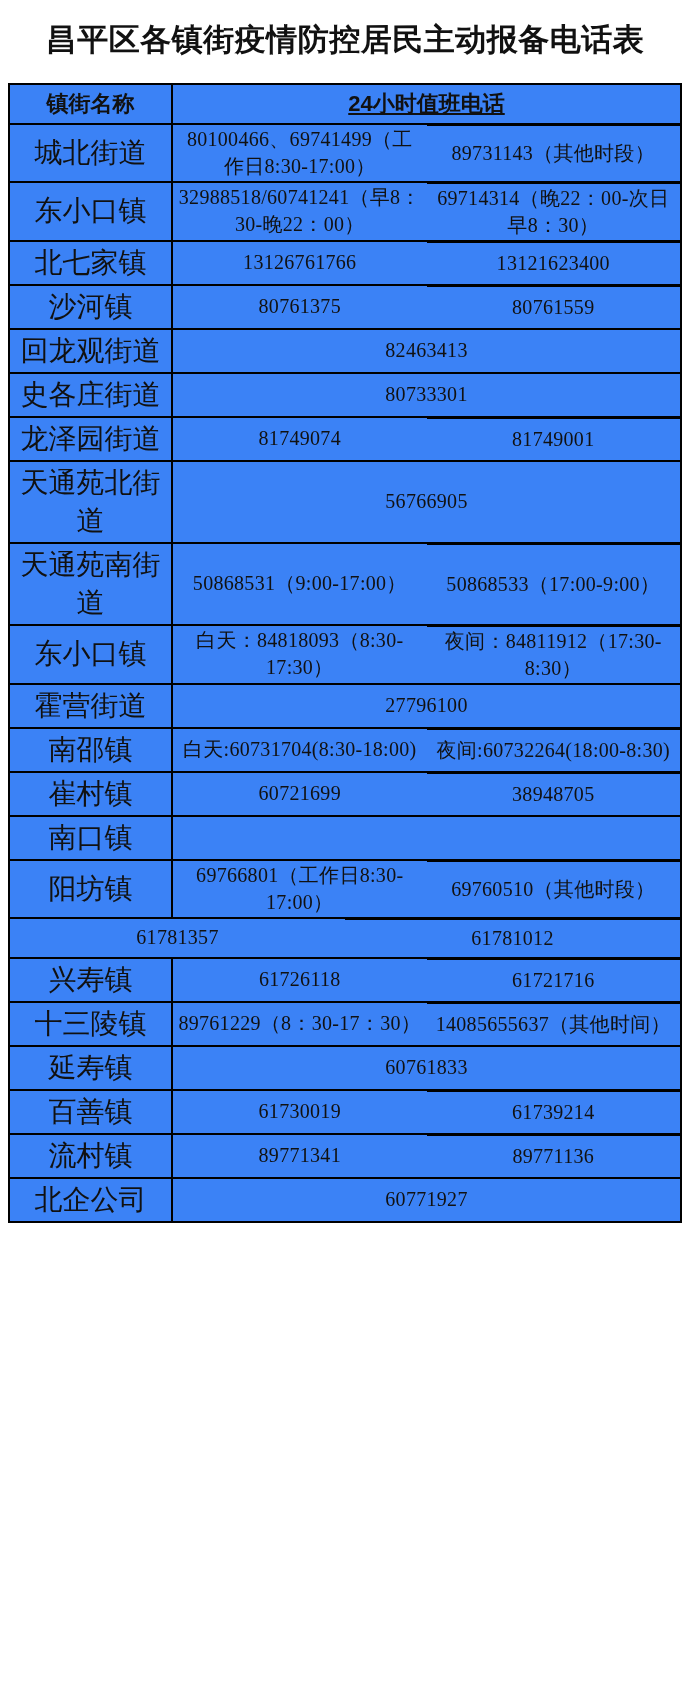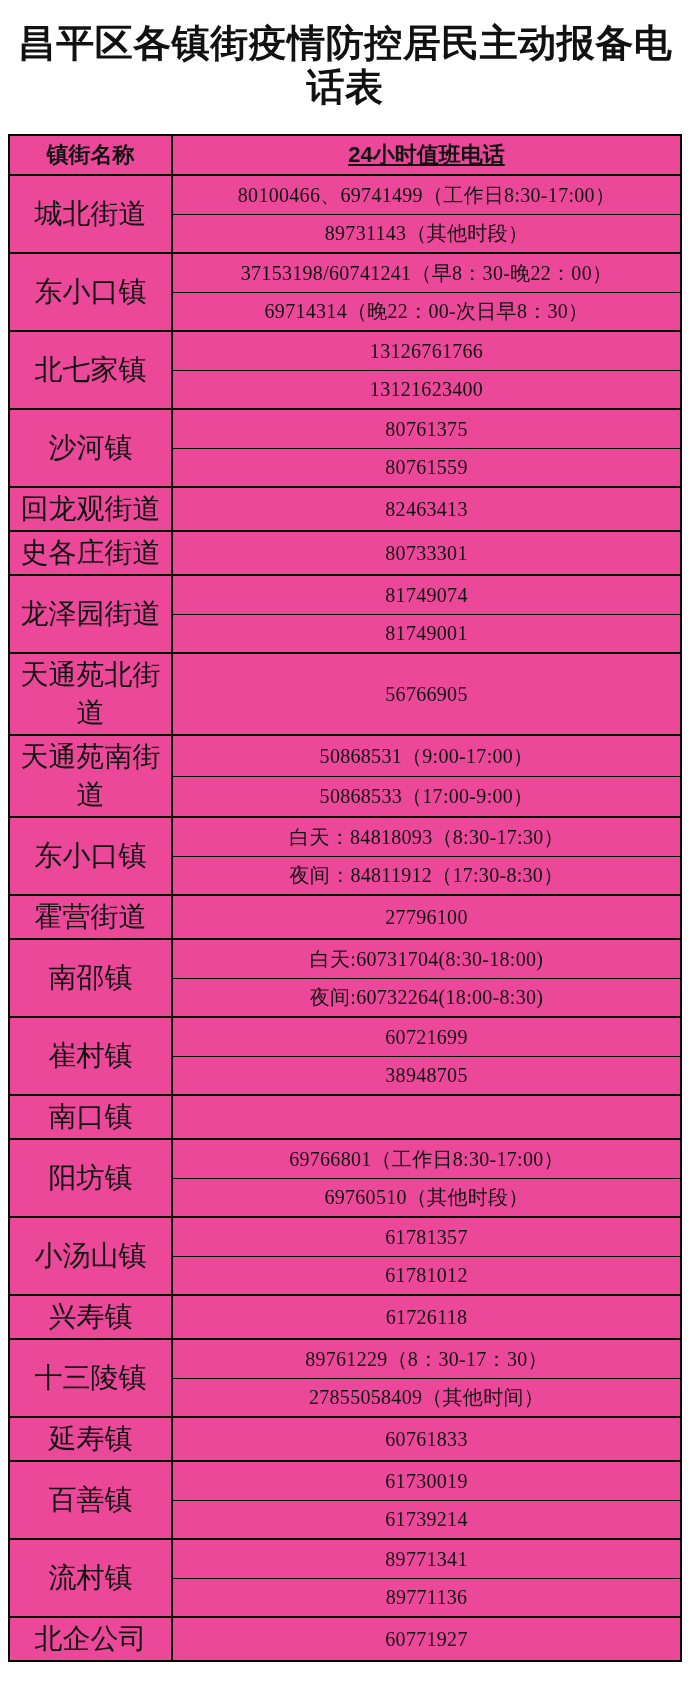--- a/index.html
+++ b/index.html
@@ -12,30 +12,30 @@
   .page {
     position: relative;
     width: 690px;
     min-height: 1700px;
     background: #ffffff;
     box-sizing: border-box;
   }
   .doc-title {
     padding-top: 22px;
     text-align: center;
-    font-size: 38px;
+    font-size: 31px;
     font-weight: bold;
     color: #111111;
     letter-spacing: 0.5px;
     line-height: 1.15;
   }
   .phone-table {
     margin: 25px 8px 4px 8px;
     border: 2px solid #000000;
-    background: #ec4899;
+    background: #3b82f6;
   }
   .row {
     display: flex;
     border-top: 2px solid #000000;
     align-items: stretch;
   }
   .row.header-row {
     border-top: none;
   }
   .name-cell {
@@ -58,21 +58,20 @@
   .phone-header-cell {
     flex: 1;
     display: flex;
     align-items: center;
     justify-content: center;
     text-decoration: underline;
   }
   .lines {
     flex: 1;
     display: flex;
-    flex-direction: column;
   }
   .line {
     flex: 1;
     min-height: 38px;
     display: flex;
     align-items: center;
     justify-content: center;
     border-top: 1.5px solid #000000;
     font-size: 20px;
     font-family: "Liberation Serif", "DejaVu Serif", serif;
@@ -103,21 +102,21 @@
     <div class="lines">
   <div class="line">80100466、69741499（工作日8:30-17:00）</div>
 
   <div class="line">89731143（其他时段）</div>
 </div>
   </div>
 
   <div class="row">
     <div class="name-cell">东小口镇</div>
     <div class="lines">
-  <div class="line">37153198/60741241（早8：30-晚22：00）</div>
+  <div class="line">32988518/60741241（早8：30-晚22：00）</div>
 
   <div class="line">69714314（晚22：00-次日早8：30）</div>
 </div>
   </div>
 
   <div class="row">
     <div class="name-cell">北七家镇</div>
     <div class="lines">
   <div class="line">13126761766</div>
 
@@ -214,42 +213,42 @@
   <div class="row">
     <div class="name-cell">阳坊镇</div>
     <div class="lines">
   <div class="line">69766801（工作日8:30-17:00）</div>
 
   <div class="line">69760510（其他时段）</div>
 </div>
   </div>
 
   <div class="row">
-    <div class="name-cell">小汤山镇</div>
     <div class="lines">
   <div class="line">61781357</div>
 
   <div class="line">61781012</div>
 </div>
   </div>
 
   <div class="row">
     <div class="name-cell">兴寿镇</div>
     <div class="lines">
   <div class="line">61726118</div>
 
+  <div class="line">61721716</div>
 </div>
   </div>
 
   <div class="row">
     <div class="name-cell">十三陵镇</div>
     <div class="lines">
   <div class="line">89761229（8：30-17：30）</div>
 
-  <div class="line">27855058409（其他时间）</div>
+  <div class="line">14085655637（其他时间）</div>
 </div>
   </div>
 
   <div class="row">
     <div class="name-cell">延寿镇</div>
     <div class="lines">
   <div class="line">60761833</div>
 </div>
   </div>
 

